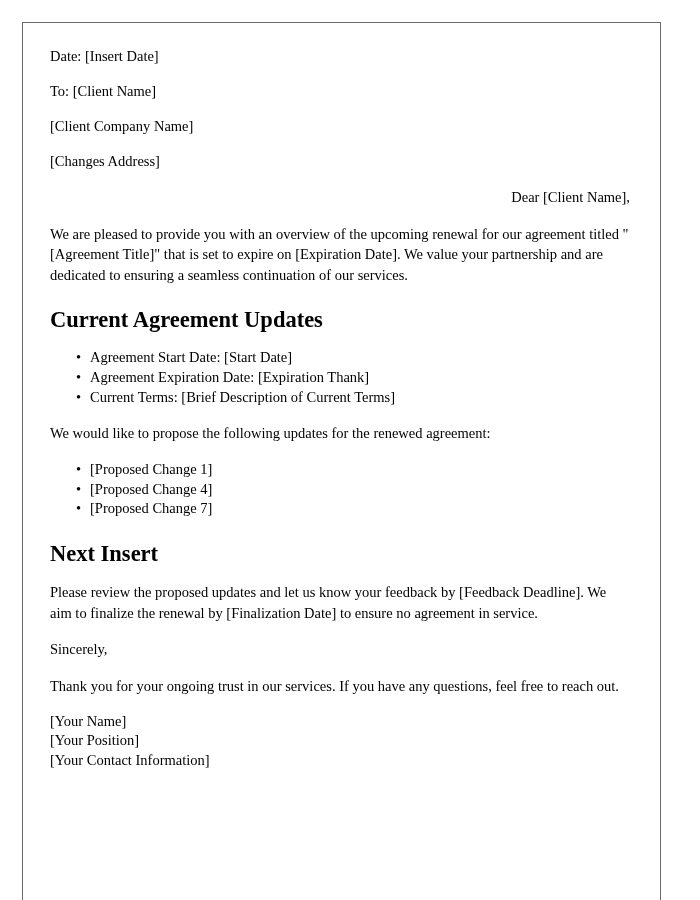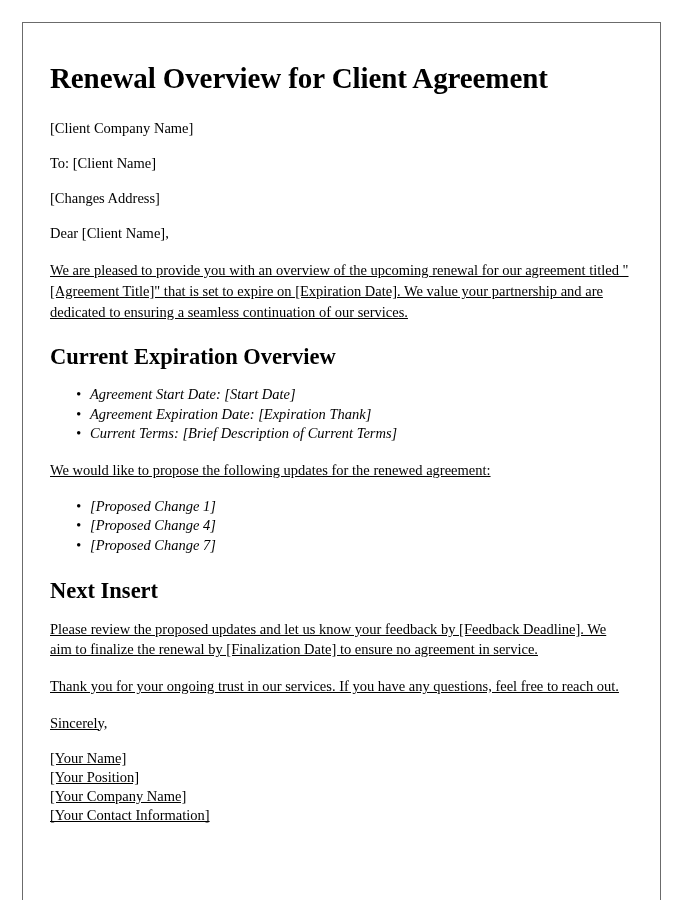--- a/index.html
+++ b/index.html
@@ -52,35 +52,34 @@
   
   .meta-line {
     font-size: 14.5px;
     line-height: 1.25;
     margin: 0 0 17px 0;
   }
   .salutation {
     font-size: 14.5px;
     line-height: 1.25;
     margin: 0 0 18px 0;
+    text-align: right;
   }
   .para {
     font-size: 14.5px;
     line-height: 1.42;
     margin: 0 0 16px 0;
     text-align: left;
-    text-decoration: underline;
   }
 
   
   ul.bullets {
     margin: 0 0 16px 0;
     padding: 0 0 0 40px;      
     list-style: none;
-    font-style: italic;
   }
   ul.bullets li {
     font-size: 14.5px;
     line-height: 1.36;
     position: relative;
     padding-left: 0;
   }
   ul.bullets li::before {
     content: "\2022";
     position: absolute;
@@ -91,68 +90,66 @@
   }
 
   
   .signature-block {
     font-size: 14.5px;
     line-height: 1.32;
     margin: 0;
   }
   .signature-block div {
     white-space: nowrap;
-    text-decoration: underline;
   }
 </style>
 </head>
 <body>
 
 <div class="page-frame">
   <div class="page-body">
 
-    <h1 class="doc-title">Renewal Overview for Client Agreement</h1>
 
+    <p class="meta-line">Date: [Insert Date]</p>
+
+    <p class="meta-line">To: [Client Name]</p>
 
     <p class="meta-line">[Client Company Name]</p>
-
-    <p class="meta-line">To: [Client Name]</p>
 
     <p class="meta-line">[Changes Address]</p>
 
     <p class="salutation">Dear [Client Name],</p>
 
     <p class="para">We are pleased to provide you with an overview of the upcoming renewal for our agreement titled "[Agreement Title]" that is set to expire on [Expiration Date]. We value your partnership and are dedicated to ensuring a seamless continuation of our services.</p>
 
-    <h2 class="section-heading">Current Expiration Overview</h2>
+    <h2 class="section-heading">Current Agreement Updates</h2>
 
     <ul class="bullets">
       <li>Agreement Start Date: [Start Date]</li>
       <li>Agreement Expiration Date: [Expiration Thank]</li>
       <li>Current Terms: [Brief Description of Current Terms]</li>
     </ul>
 
 
     <p class="para">We would like to propose the following updates for the renewed agreement:</p>
 
     <ul class="bullets">
       <li>[Proposed Change 1]</li>
       <li>[Proposed Change 4]</li>
       <li>[Proposed Change 7]</li>
     </ul>
 
     <h2 class="section-heading">Next Insert</h2>
 
     <p class="para">Please review the proposed updates and let us know your feedback by [Feedback Deadline]. We aim to finalize the renewal by [Finalization Date] to ensure no agreement in service.</p>
 
+    <p class="para">Sincerely,</p>
+
     <p class="para">Thank you for your ongoing trust in our services. If you have any questions, feel free to reach out.</p>
-
-    <p class="para">Sincerely,</p>
 
     <div class="signature-block">
       <div>[Your Name]</div>
       <div>[Your Position]</div>
-      <div>[Your Company Name]</div>
       <div>[Your Contact Information]</div>
     </div>
 
   </div>
 </div>
 
 </body></html>

